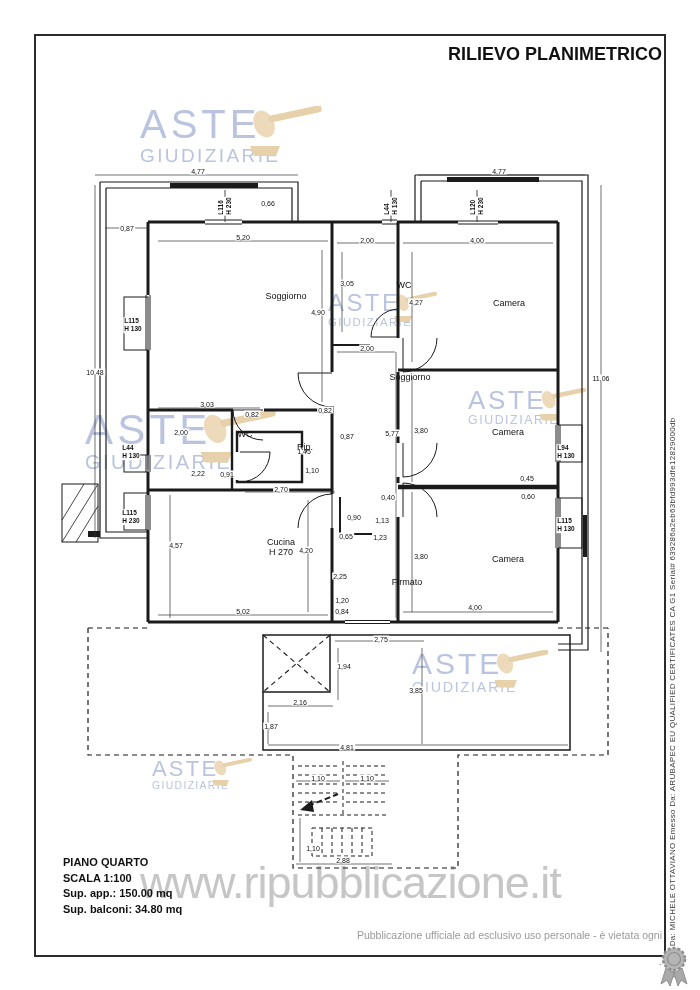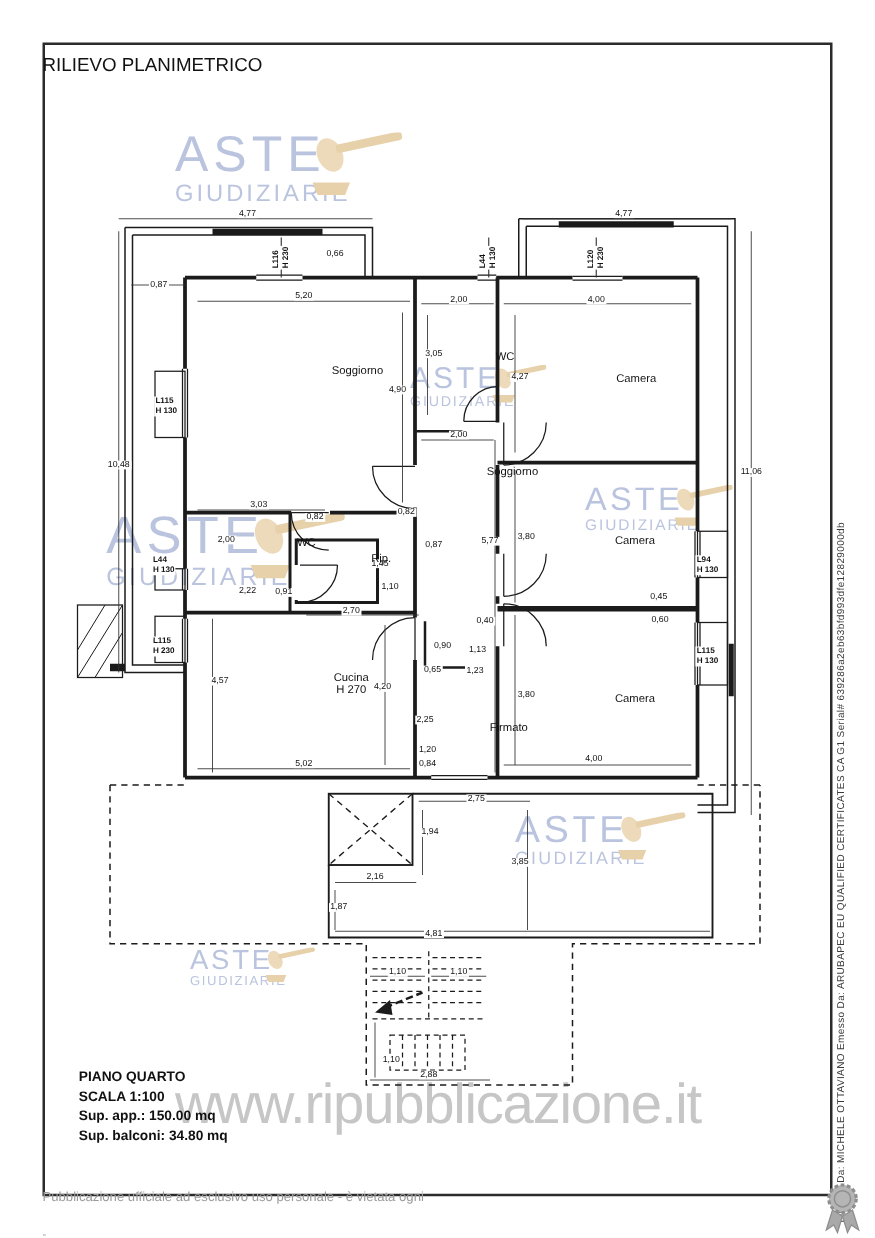--- a/index.html
+++ b/index.html
@@ -1,41 +1,41 @@
 <!DOCTYPE html>
 <html style="--c-wm: #b7c1dd; --c-gavel: #ecd9b8; --c-gavel2: #e6cfa6; --c-url: #c6c6c6; --c-foot: #9a9a9a; --c-line: #1b1b1b;"><head>
 <meta charset="utf-8">
 <style>
   html,body{margin:0;padding:0;background:#ffffff;}
   .page{position:relative;width:700px;height:990px;background:#fff;overflow:hidden;
         font-family:"Liberation Sans",sans-serif;}
   .frame{position:absolute;left:34px;top:34px;width:628px;height:919px;
          border:2px solid #2b2b2b;z-index:2;}
-  .title{position:absolute;left:34px;top:44px;width:628px;text-align:left;
-         font-size:15px;font-weight:400;letter-spacing:0;color:#111;z-index:4;}
+  .title{position:absolute;left:34px;top:44px;width:628px;text-align:right;
+         font-size:18px;font-weight:700;letter-spacing:0;color:#111;z-index:4;}
   #plan-svg{position:absolute;left:0;top:0;z-index:3;}
   #labels{position:absolute;left:0;top:0;width:700px;height:990px;z-index:4;}
   .dim{position:absolute;transform:translate(-50%,-50%);font-size:7px;line-height:1;
        color:#111;background:#fff;padding:0 1px;white-space:nowrap;}
   .room{position:absolute;transform:translate(-50%,-50%);font-size:9px;line-height:1.15;
         color:#111;text-align:center;white-space:pre-line;margin-left:41px;}
   .wlabel{position:absolute;transform:translate(-50%,-50%);font-size:6.5px;font-weight:700;
         line-height:1.2;color:#111;background:#fff;white-space:pre-line;text-align:left;padding:0 1px;}
   .wlabel.rot{transform:translate(-50%,-50%) rotate(-90deg);}
   #watermarks{position:absolute;left:0;top:0;width:700px;height:990px;z-index:1;}
   .wm{position:absolute;transform-origin:0 0;color:var(--c-wm,#b7c1dd);opacity:.95;width:200px;}
   .wm-aste{display:block;font-size:40px;line-height:.92;letter-spacing:4px;font-weight:400;}
   .wm-giud{display:block;font-size:19px;letter-spacing:2.4px;font-weight:400;margin-top:2px;}
   .wm-gavel{position:absolute;left:104px;top:0;width:84px;height:56px;}
   .url-wm{position:absolute;left:140px;top:857px;font-size:45px;letter-spacing:-1px;
         color:var(--c-url,#c6c6c6);z-index:1;white-space:nowrap;font-weight:400;}
   .info{position:absolute;left:63px;top:855px;z-index:5;color:#111;}
   .info div{font-size:11px;font-weight:700;line-height:15.5px;white-space:nowrap;}
-  .foot{position:absolute;left:34px;width:628px;text-align:left;
-        color:var(--c-foot,#9a9a9a);font-size:10.5px;z-index:5;white-space:nowrap;margin-top:23px;}
+  .foot{position:absolute;left:34px;width:628px;text-align:right;
+        color:var(--c-foot,#9a9a9a);font-size:10.5px;z-index:5;white-space:nowrap;}
   .foot1{top:929px;} .foot2{top:944px;} .footdash{top:959px;font-size:9px;}
   .signature{position:absolute;left:668px;top:978px;width:592px;transform:rotate(-90deg);
         transform-origin:0 0;font-size:8px;letter-spacing:.3px;color:#3a3a3a;z-index:5;white-space:nowrap;}
   .seal{position:absolute;left:653px;top:944px;z-index:5;}
 </style>
 </head>
 <body>
 
 <div class="page">
 

